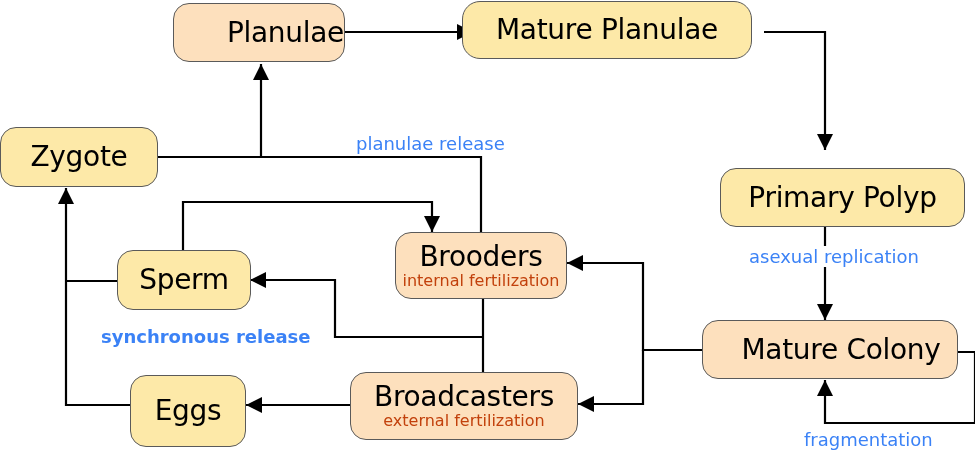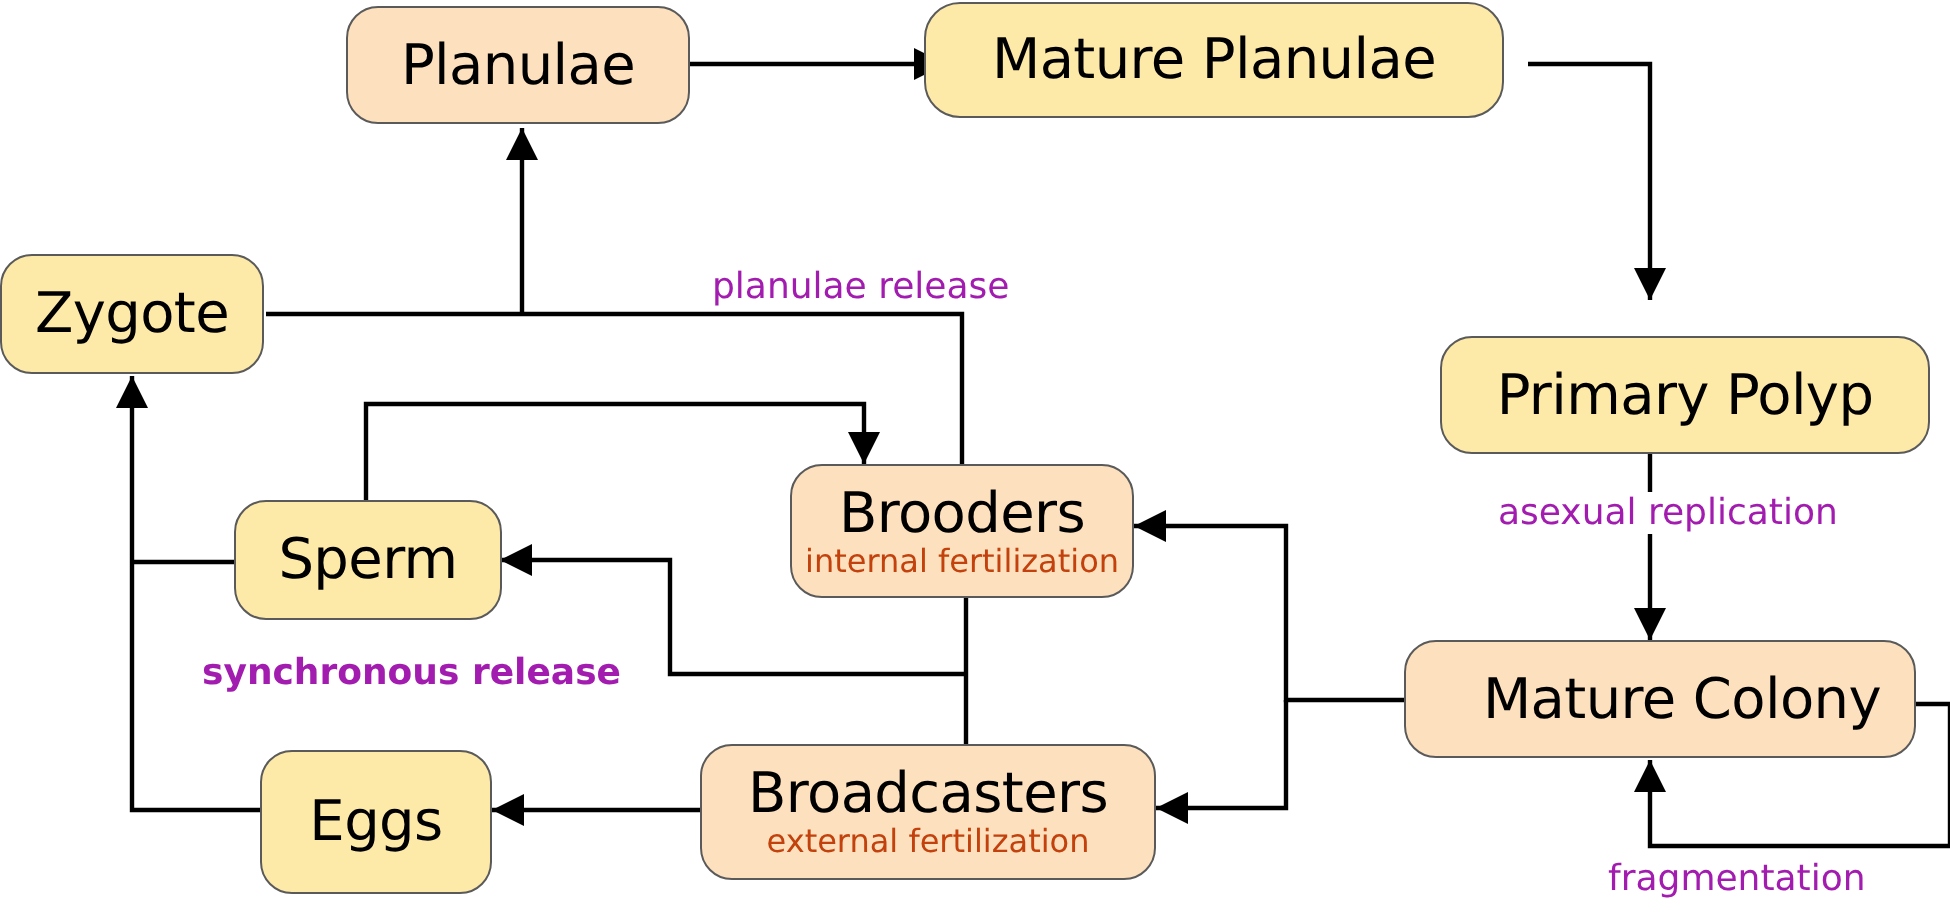--- a/index.html
+++ b/index.html
@@ -9,21 +9,21 @@
     .node {
       position: absolute; box-sizing: border-box;
       border: 1.3px solid #5a5a5a; border-radius: 16px;
       display: flex; flex-direction: column; align-items: center; justify-content: center;
       color: #000; line-height: 1;
     }
     .node.yellow { background: #fde9a8; }
     .node.orange { background: #fde0bd; }
     .node .title { font-size: 28px; letter-spacing: -0.3px; white-space: nowrap; }
     .node .sub { font-size: 16px; color: #c2410c; margin-top: 2px; white-space: nowrap; }
-    .elabel { position: absolute; font-size: 18px; color: #a21caf; white-space: nowrap; background: #fff; padding: 0 2px; }
+    .elabel { position: absolute; font-size: 18px; color: #3b82f6; white-space: nowrap; background: #fff; padding: 0 2px; }
   </style>
 </head>
 <body>
 
 <svg class="edges" width="975" height="457" viewBox="0 0 975 457">
   <defs>
     <marker id="arrow" viewBox="0 0 10 10" refX="10" refY="5" markerWidth="7" markerHeight="7" orient="auto-start-reverse" markerUnits="userSpaceOnUse">
       <path d="M0,0 L10,5 L0,10 z" fill="#000"></path>
     </marker>
     <marker id="arrowL" viewBox="0 0 16 16" refX="16" refY="8" markerWidth="16" markerHeight="16" orient="auto" markerUnits="userSpaceOnUse">
@@ -51,33 +51,33 @@
     <path d="M483,298 L483,372"></path>
     <path d="M483,337 L335,337 L335,280 L250,280" marker-end="url(#arrowL)"></path>
 
     <path d="M350,405 L246,405" marker-end="url(#arrowL)"></path>
 
     <path d="M118,281 L66,281"></path>
     <path d="M132,405 L66,405 L66,188" marker-end="url(#arrowL)"></path>
   </g>
 </svg>
 
-<div class="node orange" style="left:173px;top:3px;width:172px;height:59px;">
+<div class="node orange" style="left:173px;top:3px;width:172px;height:59px;align-items:flex-end;">
   <span class="title">Planulae</span>
 </div>
 <div class="node yellow" style="left:462px;top:1px;width:290px;height:58px;border-radius:18px;">
   <span class="title">Mature Planulae</span>
 </div>
 <div class="node yellow" style="left:720px;top:168px;width:245px;height:59px;">
   <span class="title">Primary Polyp</span>
 </div>
 <div class="node orange" style="left:702px;top:320px;width:256px;height:59px;padding-left:22px;">
   <span class="title">Mature Colony</span>
 </div>
-<div class="node yellow" style="left:0px;top:127px;width:132px;height:60px;">
+<div class="node yellow" style="left:0px;top:127px;width:158px;height:60px;">
   <span class="title">Zygote</span>
 </div>
 <div class="node yellow" style="left:117px;top:250px;width:134px;height:60px;">
   <span class="title">Sperm</span>
 </div>
 <div class="node yellow" style="left:130px;top:375px;width:116px;height:72px;">
   <span class="title">Eggs</span>
 </div>
 <div class="node orange" style="left:395px;top:232px;width:172px;height:67px;">
   <span class="title">Brooders</span>

